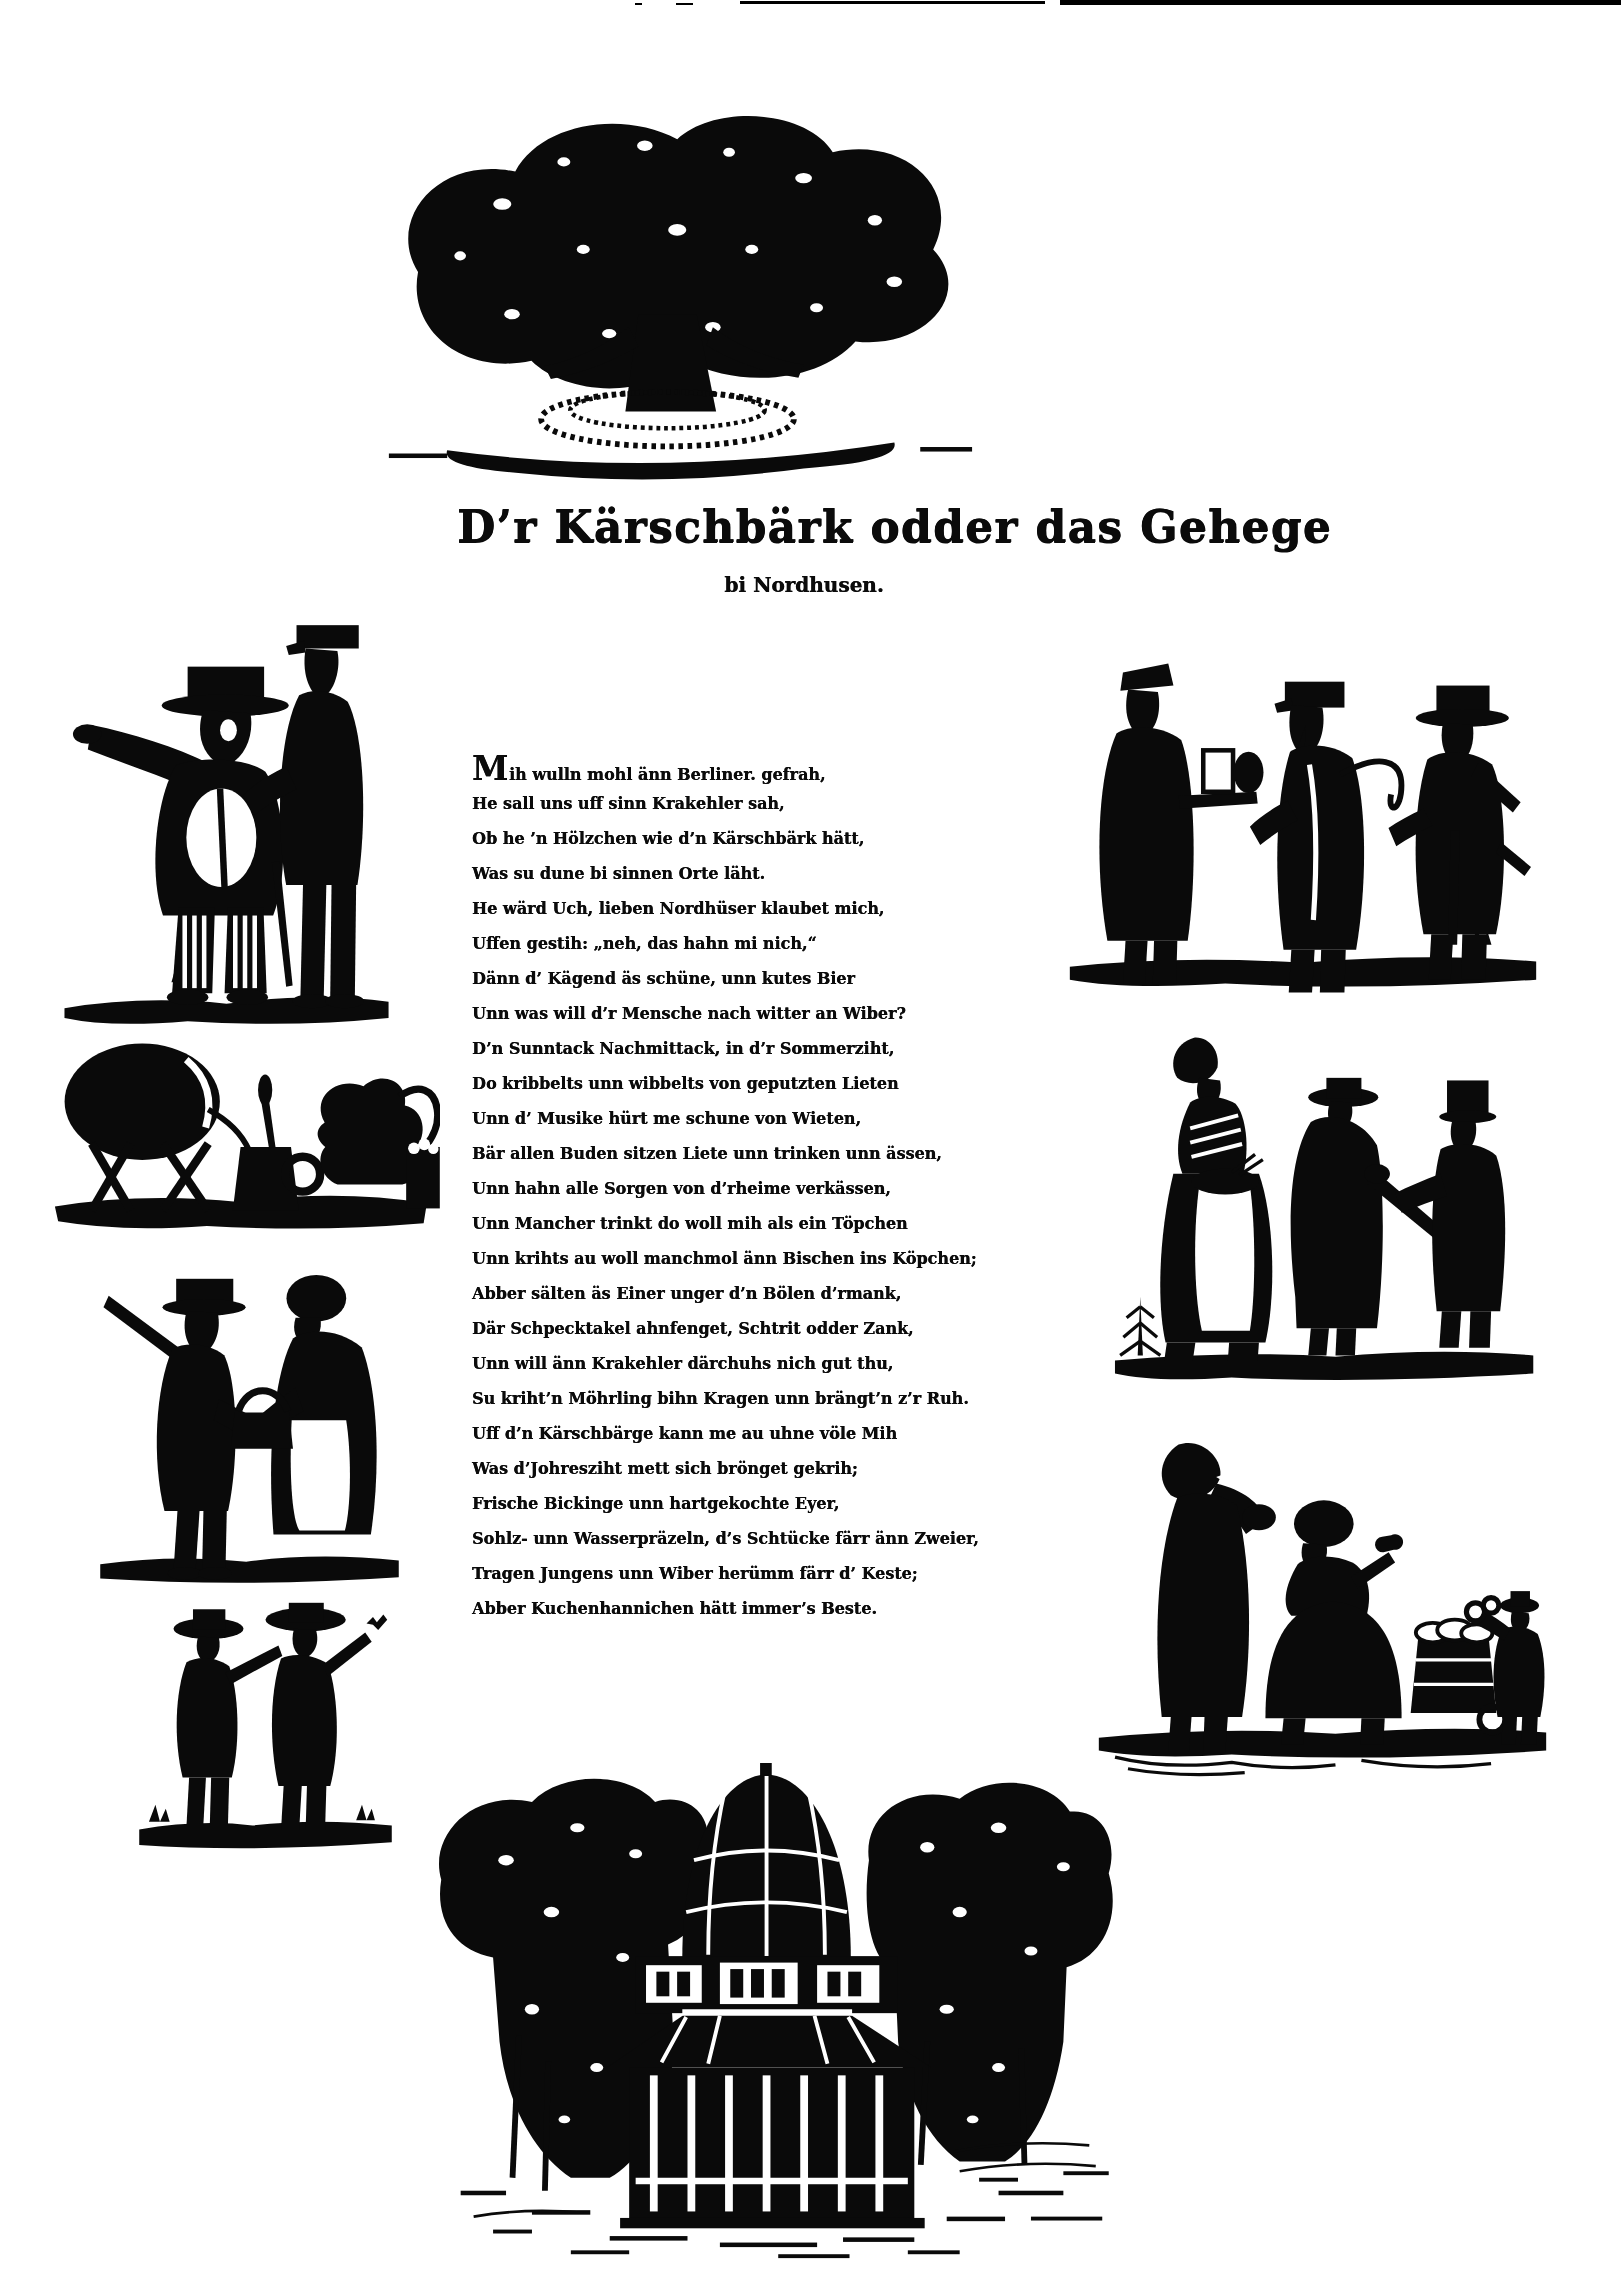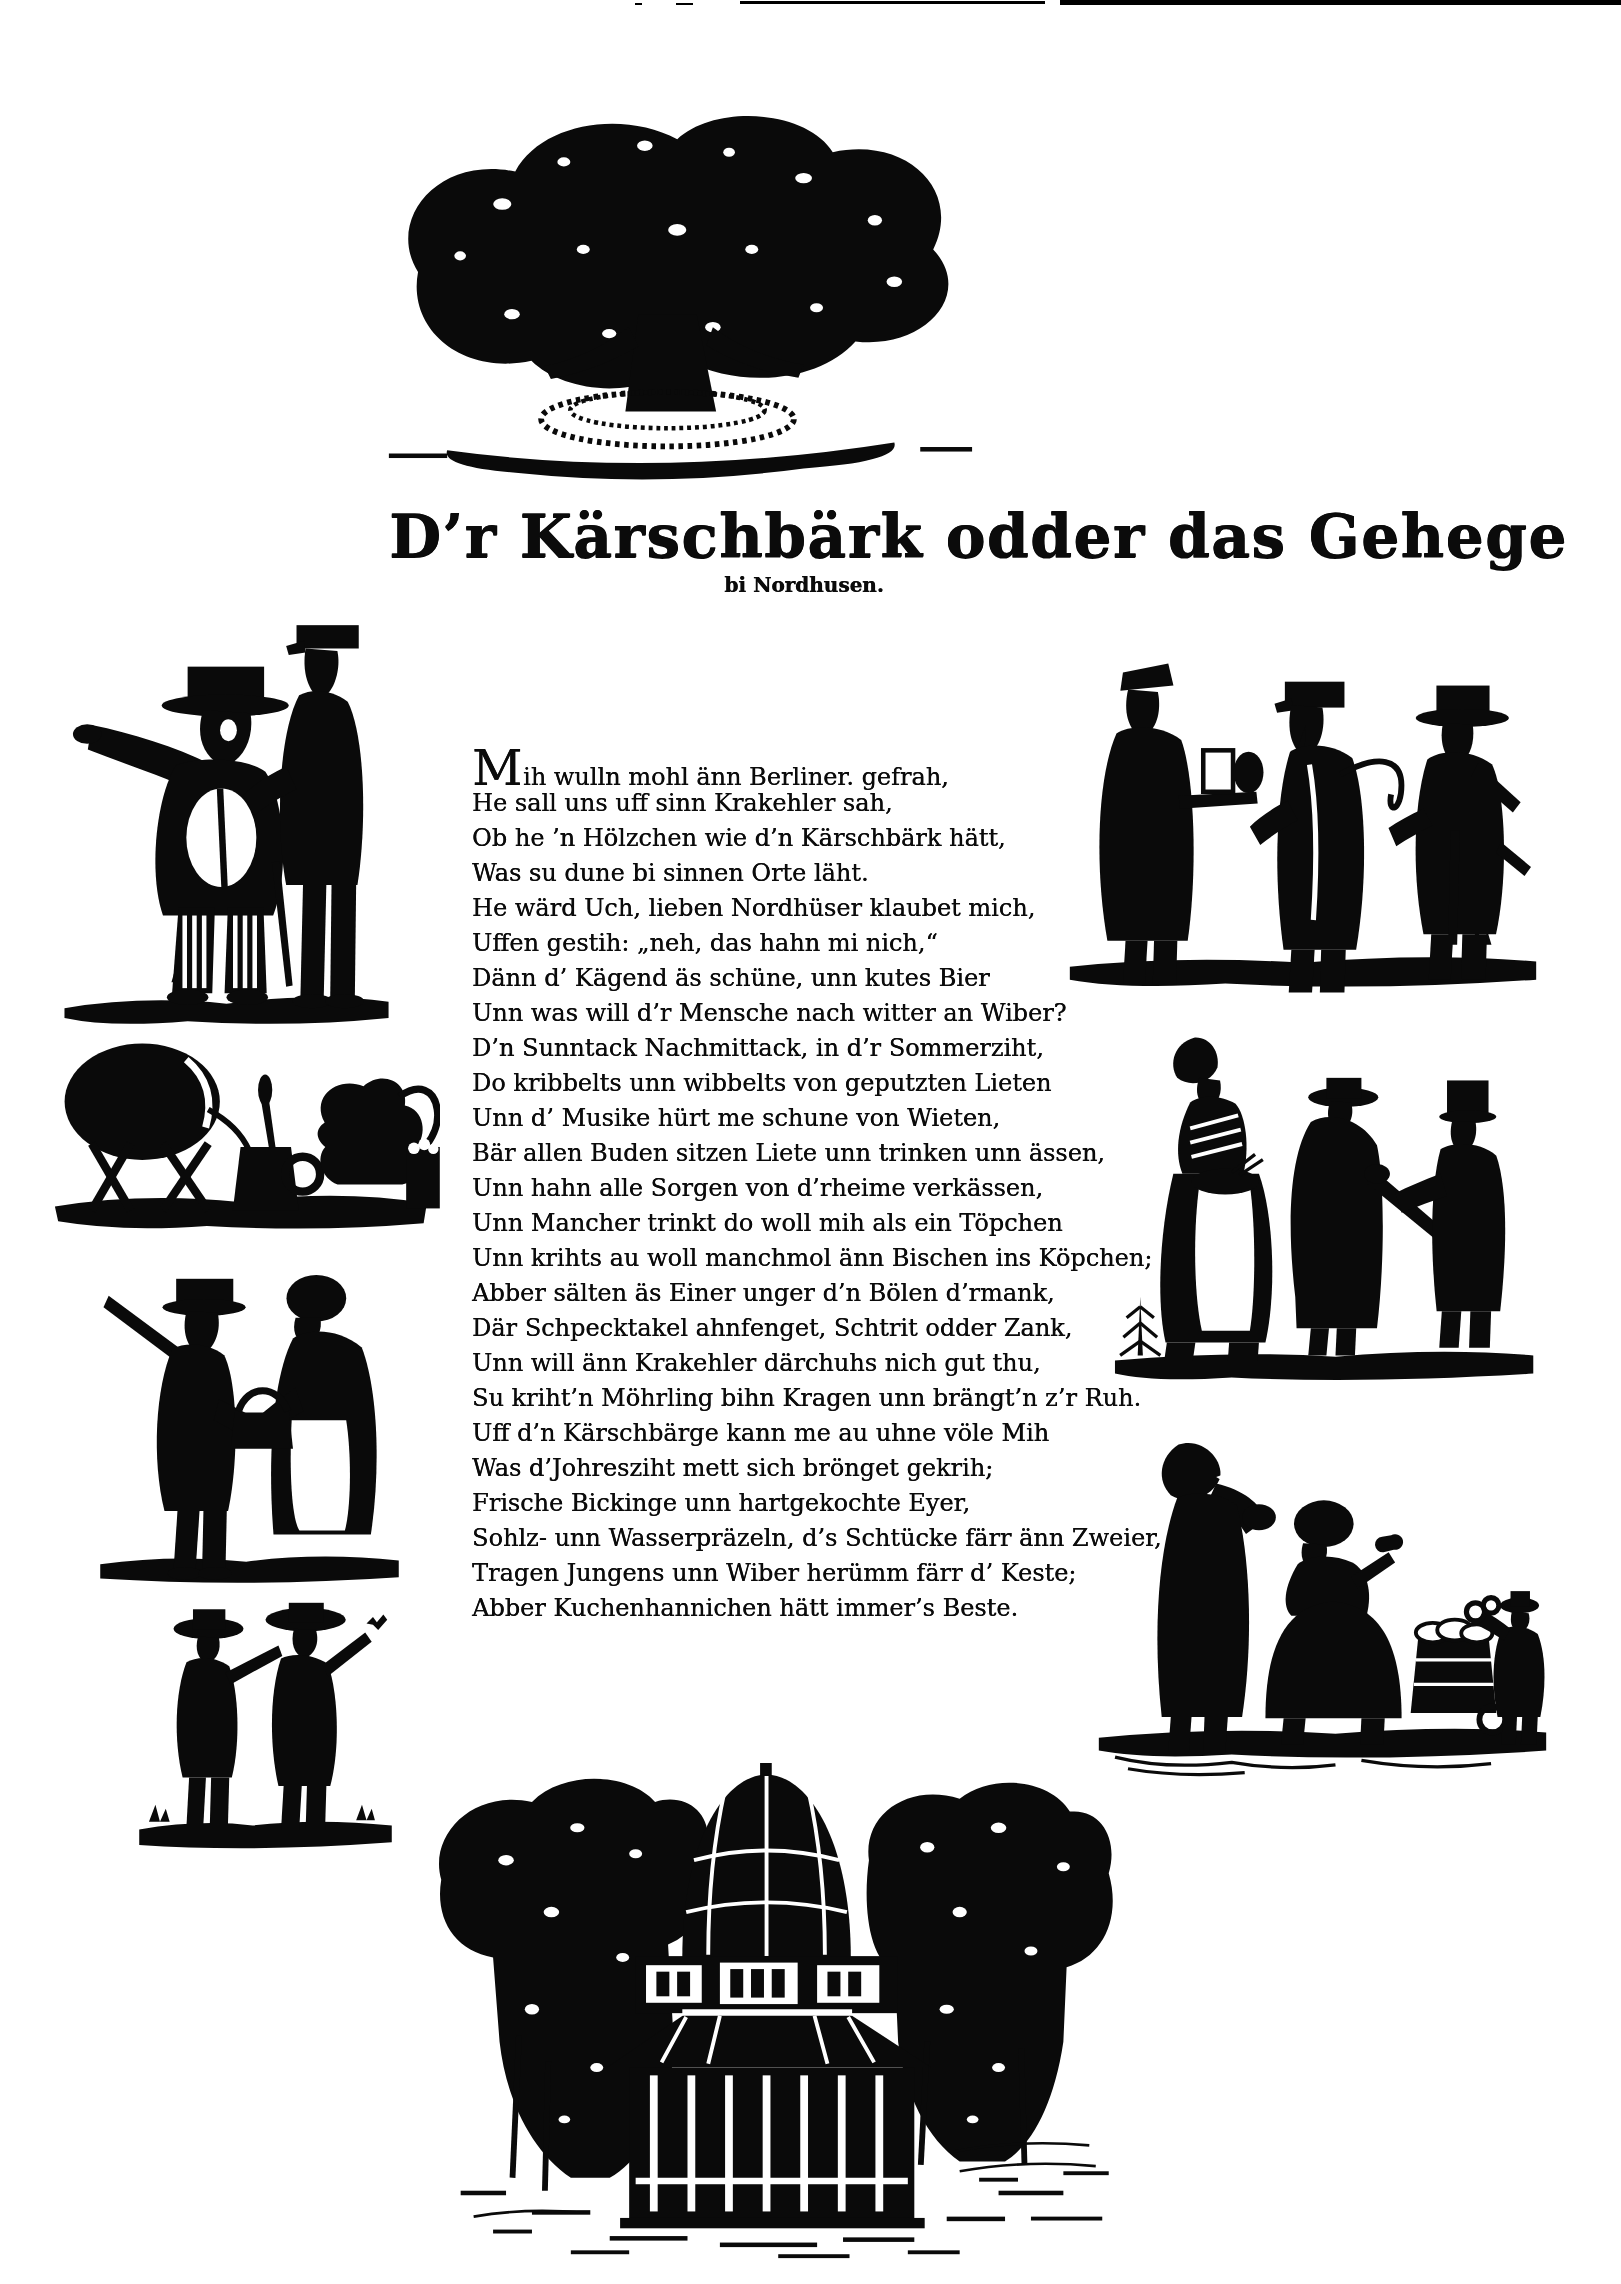--- a/index.html
+++ b/index.html
@@ -8,36 +8,36 @@
     width:1621px;height:2284px;
     background:#ffffff;
     overflow:hidden;
     font-family:"DejaVu Serif", serif;
     color:#0b0b0b;
   }
   .abs{position:absolute;}
   .artifact{background:#000;}
   .title{
     font-weight:700;
-    font-size:60px;
+    font-size:44px;
     letter-spacing:1.3px;
     text-align:center;
     white-space:nowrap;
     text-shadow:0.6px 0 0 currentColor, 0 0.6px 0 currentColor;
   }
   .subtitle{
     font-weight:700;
     font-size:20px;
     text-align:center;
     white-space:nowrap;
     text-shadow:0.5px 0 0 currentColor;
   }
   .poem{
-    font-weight:400;
-    font-size:24px;
+    font-weight:700;
+    font-size:16px;
     line-height:35px;
     white-space:nowrap;
     text-shadow:0.3px 0 0 currentColor;
   }
   .poem-line{height:35px;}
   .poem-line.first::first-letter{
     font-size:2.05em;
     letter-spacing:0.6px;
   }
   svg{display:block;}

